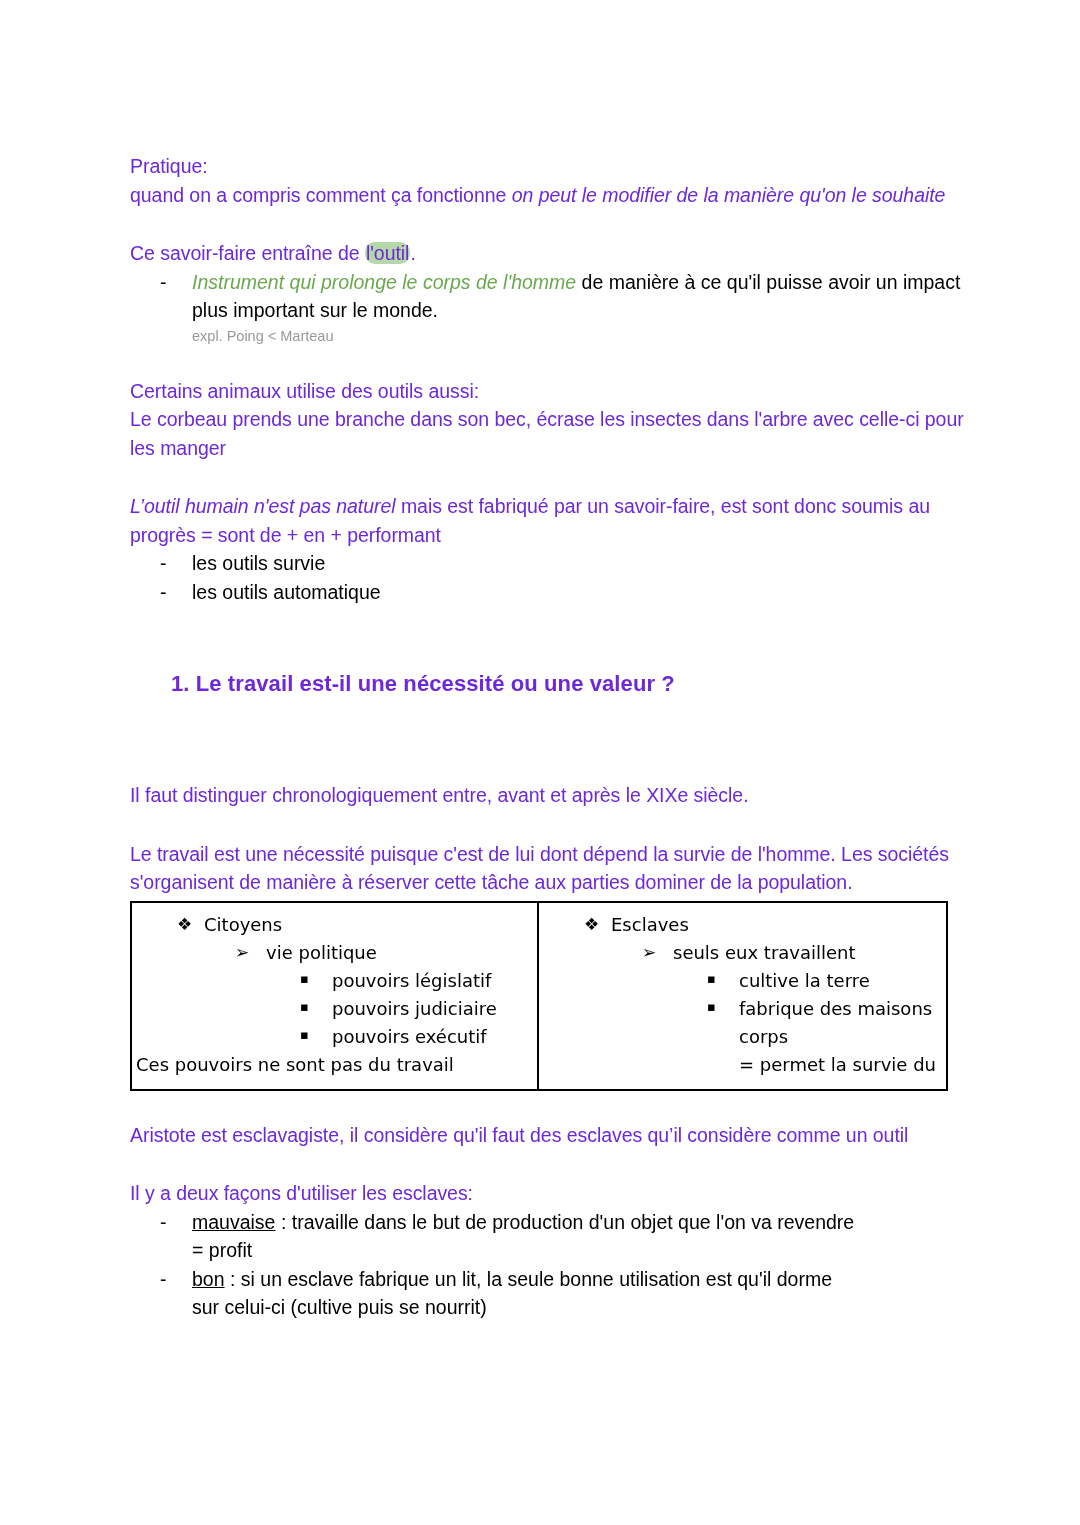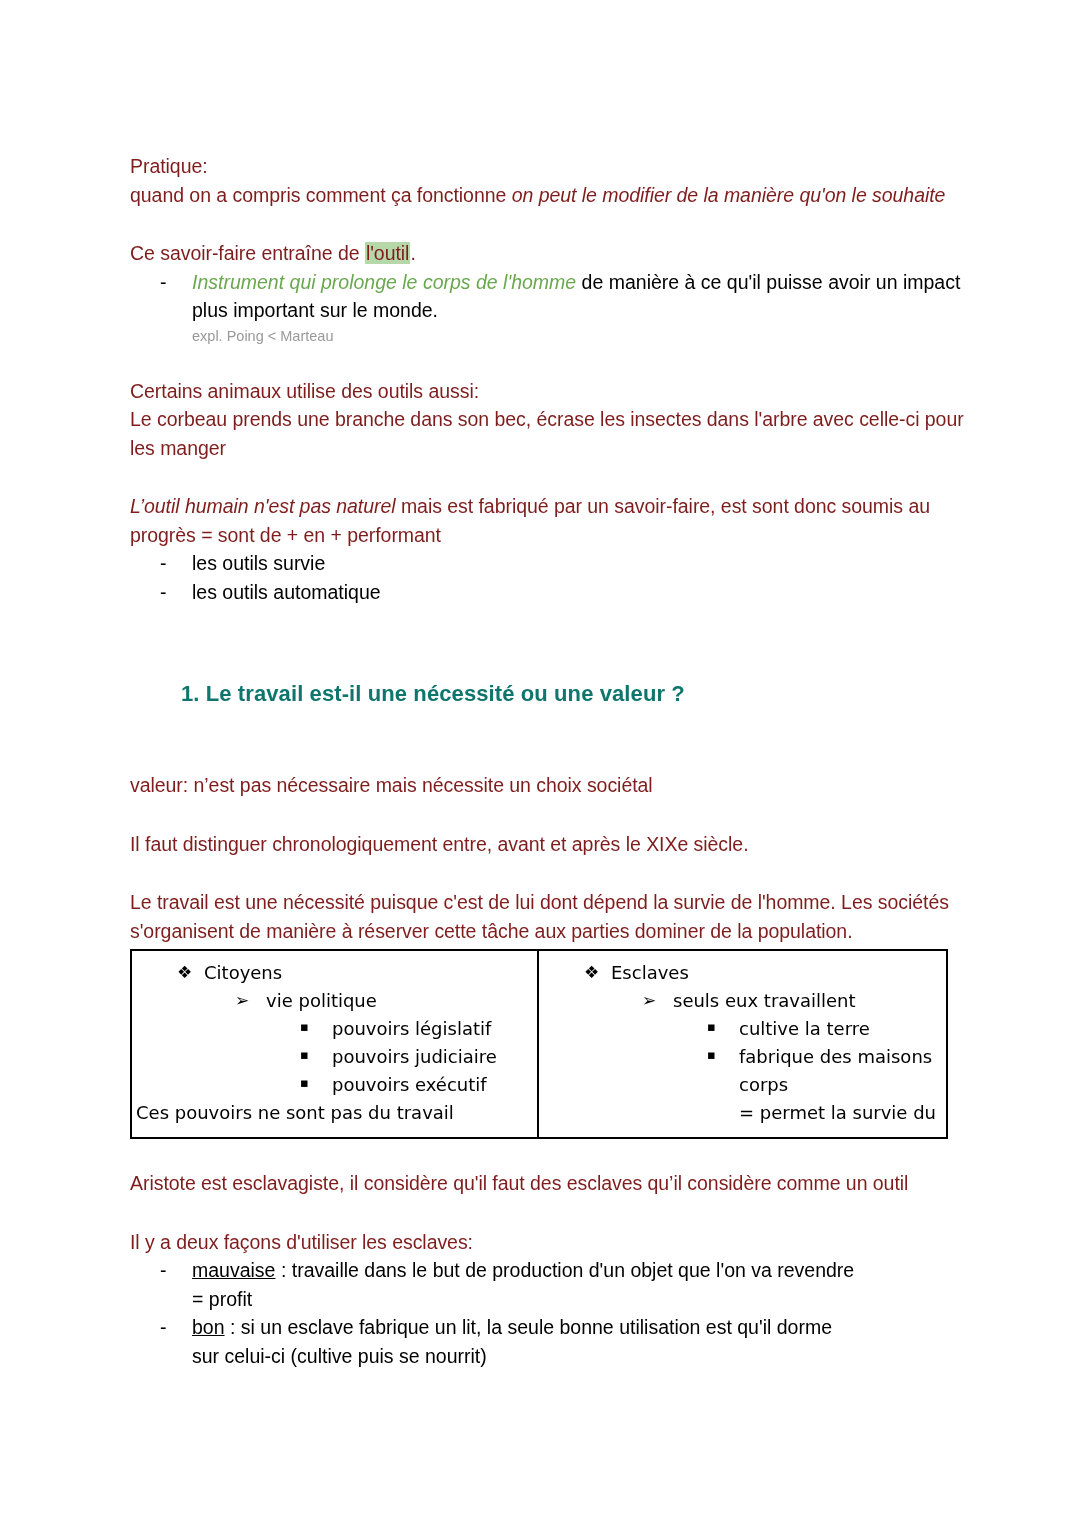--- a/index.html
+++ b/index.html
@@ -28,35 +28,36 @@
     left: 130px;
     top: 152px;
     width: 850px;
   }
 
   
   .para {
     font-size: 19.5px;
     line-height: 28.5px;
     margin: 0;
-    color: #7f1d1d;
+    color: #6d28d9;
     letter-spacing: -0.05px;
   }
   .gap-md { height: 30px; }
   .gap-lg { height: 46px; }
   .gap-xl { height: 57px; }
 
   .italic { font-style: italic; }
   .green-italic {
     font-style: italic;
     color: #6aa84f;
   }
   .hl {
     background-color: #b6d7a8;
     padding: 0 1px;
+    border-radius: 10px;
   }
   .small-gray {
     font-size: 14.5px;
     line-height: 22px;
     color: #999999;
     margin: 0;
   }
   .underline { text-decoration: underline; }
 
   
@@ -78,22 +79,22 @@
     width: 14px;
   }
   .dash-item .sub-line {
     display: block;
   }
 
   
   .heading {
     font-size: 22px;
     font-weight: bold;
-    color: #0f766e;
-    margin: 16px;
+    color: #6d28d9;
+    margin: 6px;
     padding-left: 35px;
     line-height: 30px;
     letter-spacing: 0.1px;
   }
 
   
   .table-wrap {
     width: 818px;
     border: 2px solid #000000;
     border-collapse: collapse;
@@ -188,21 +189,20 @@
       <li class="dash-item"><span class="dash-mark">-</span><span>les outils survie</span></li>
       <li class="dash-item"><span class="dash-mark">-</span><span>les outils automatique</span></li>
     </ul>
 
     <div class="gap-xl"></div>
 
     <h2 class="heading">1. Le travail est-il une nécessité ou une valeur ?</h2>
 
     <div class="gap-lg"></div>
 
-    <p class="para">valeur: n’est pas nécessaire mais nécessite un choix sociétal</p>
 
     <div class="gap-md"></div>
 
     <p class="para">Il faut distinguer chronologiquement entre, avant et après le XIXe siècle.</p>
 
     <div class="gap-md"></div>
 
     <p class="para">Le travail est une nécessité puisque c'est de lui dont dépend la survie de l'homme. Les sociétés s'organisent de manière à réserver cette tâche aux parties dominer de la population.</p>
 
     <div style="height:4px;"></div>

